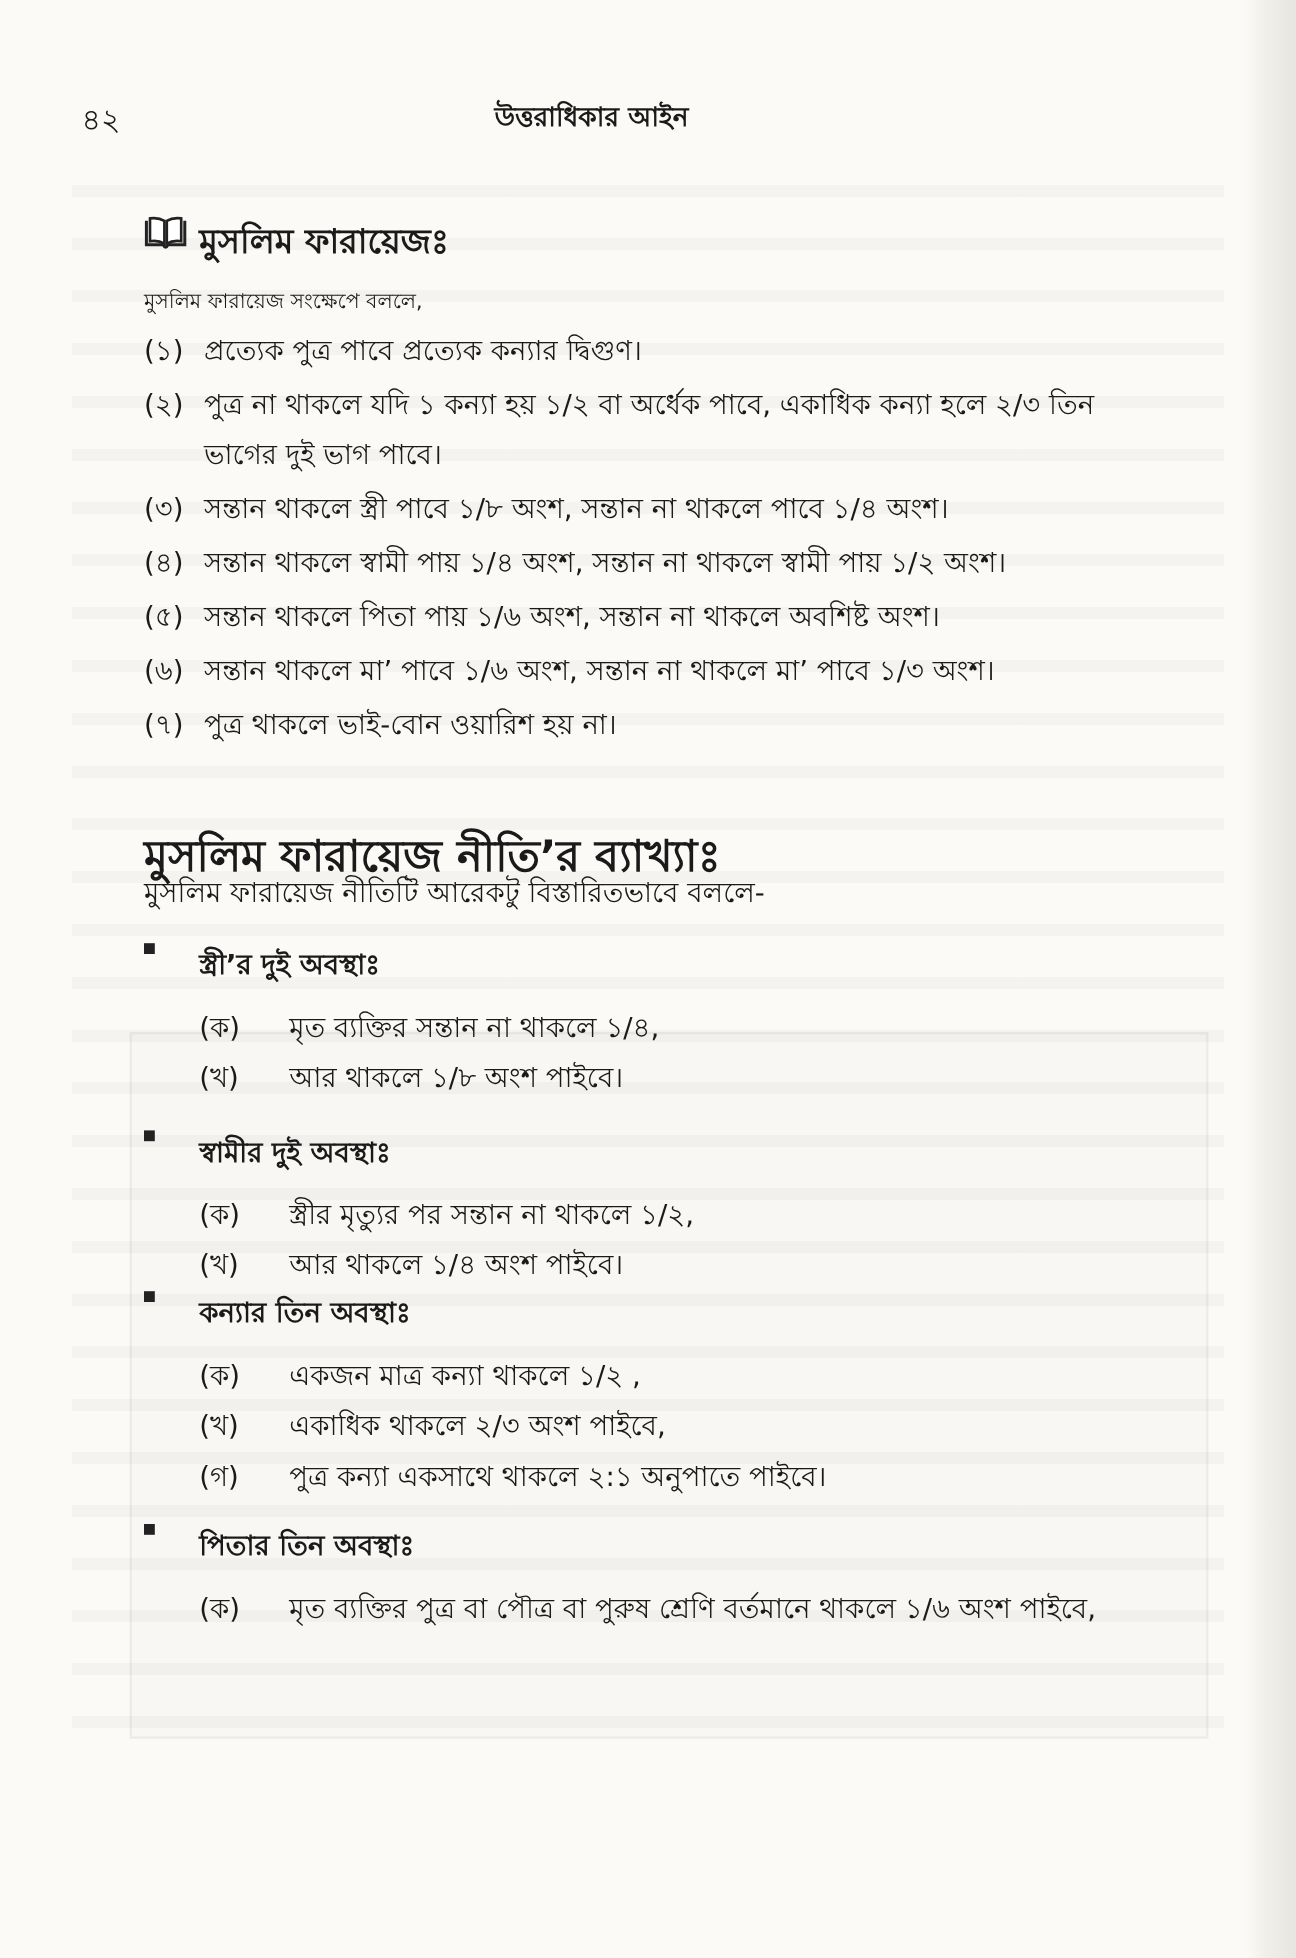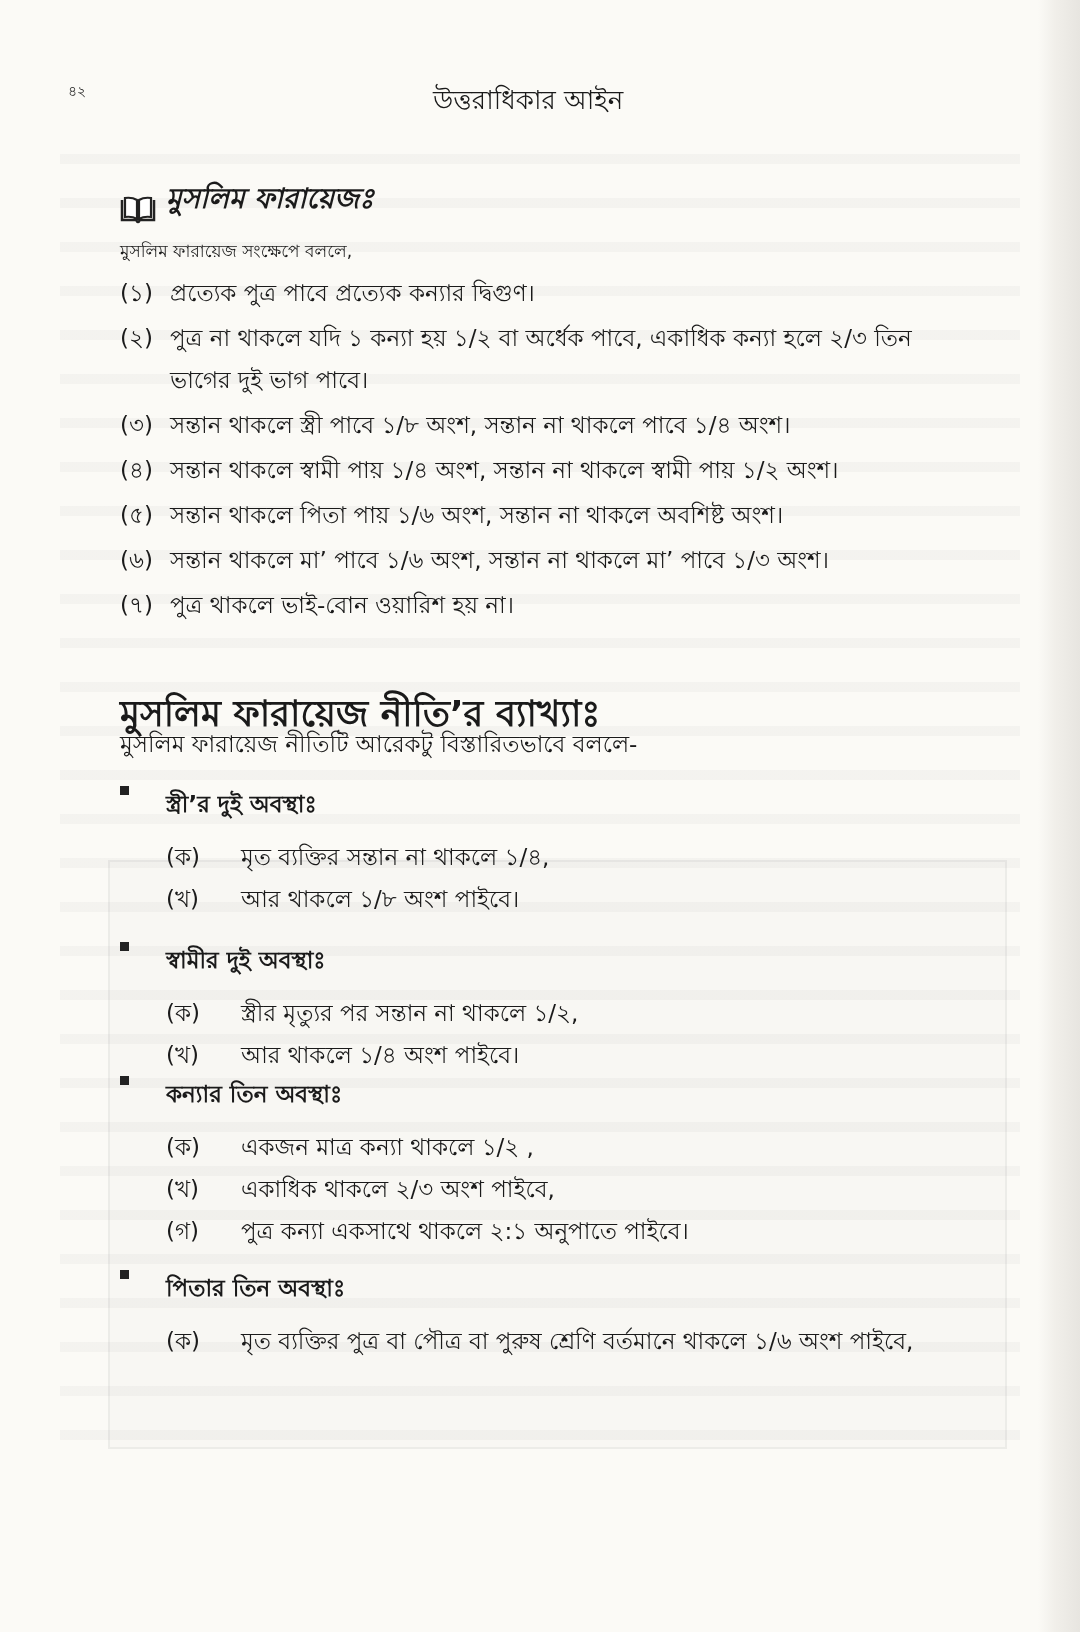--- a/index.html
+++ b/index.html
@@ -40,42 +40,41 @@
   .header {
     position: absolute;
     top: 80px;
     left: 68px;
     right: 120px;
     height: 34px;
   }
   .page-number {
     position: absolute;
     left: 0; top: 0;
-    font-size: 14px;
+    font-size: 25px;
   }
   .running-title {
     position: absolute;
-    left: 365px; top: 0;
-    font-size: 26px;
-    font-weight: normal;
+    left: 344px; top: 0;
+    font-size: 22px;
+    font-weight: bold;
   }
   .content {
     position: absolute;
     left: 120px;
     top: 180px;
     width: 850px;
   }
   .section-heading {
     font-size: 28px;
     font-weight: bold;
     display: flex;
-    align-items: flex-end;
+    align-items: flex-start;
     gap: 10px;
     height: 44px;
-    font-style: italic;
   }
   .book-icon {
     width: 36px; height: 28px;
     display: inline-block;
   }
   .intro {
     font-size: 17px;
     margin-top: 14px;
     height: 34px;
   }

